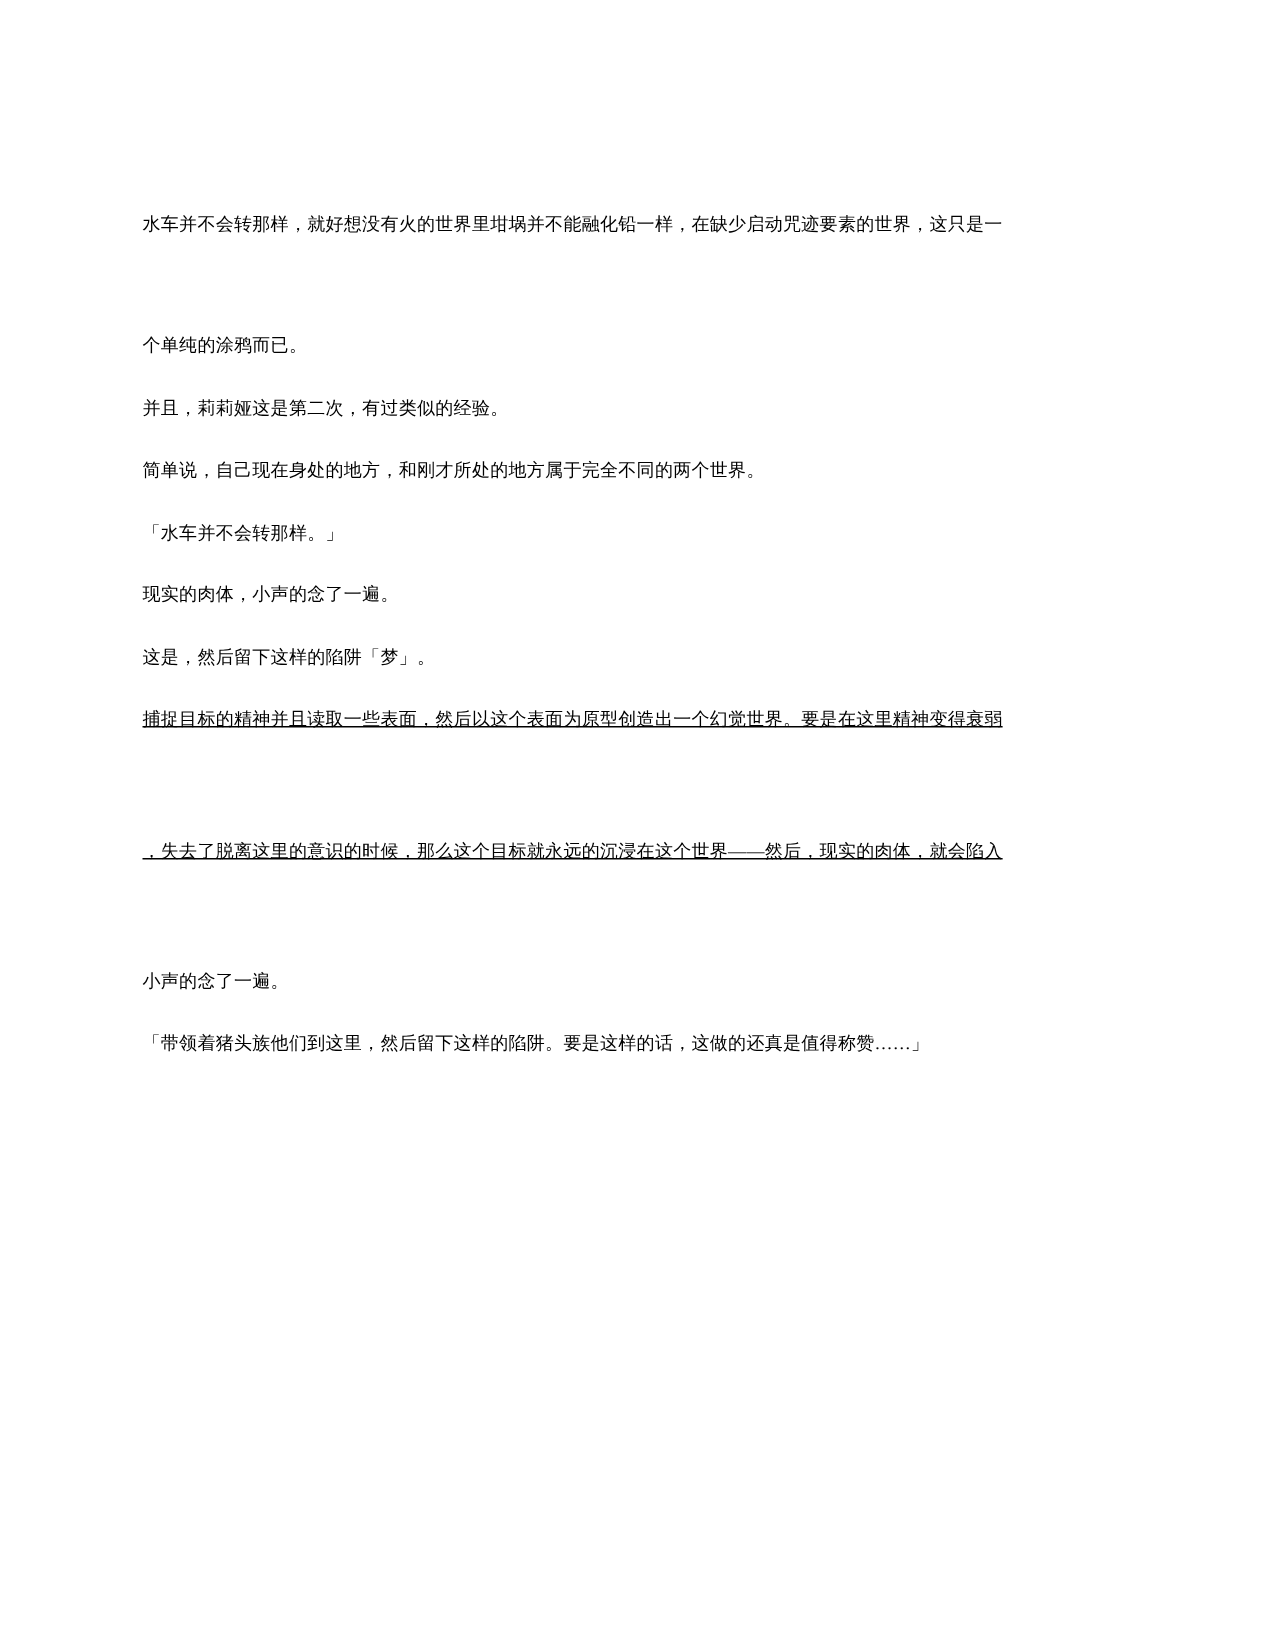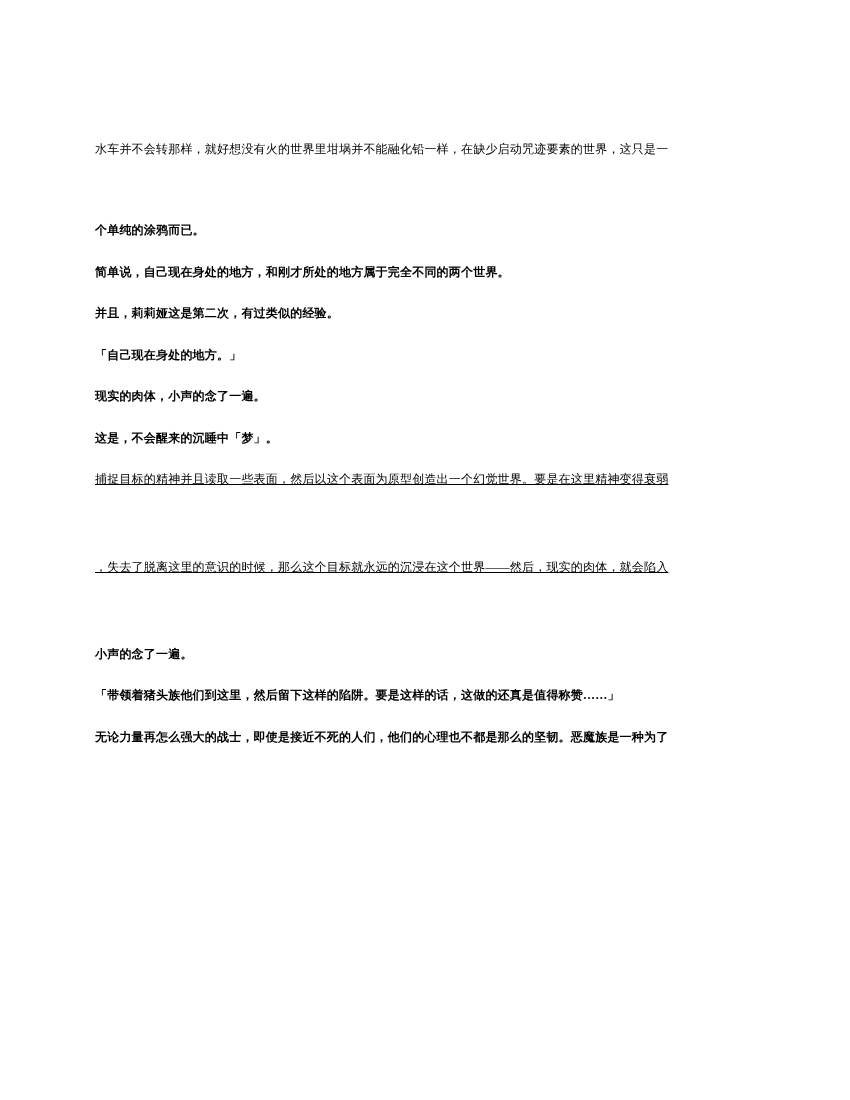--- a/index.html
+++ b/index.html
@@ -36,34 +36,32 @@
   
   .gap-lg {
     margin-bottom: 62px;
   }
   .gap-xl {
     margin-bottom: 68px;
     text-decoration: underline;
   }
   .gap-md {
     margin-bottom: 22px;
-    font-weight: bold;
   }
 </style>
 </head>
 <body>
 
 <div class="page">
   <div class="doc-body">
     <p class="para gap-lg">水车并不会转那样，就好想没有火的世界里坩埚并不能融化铅一样，在缺少启动咒迹要素的世界，这只是一</p>
     <p class="para gap-md">个单纯的涂鸦而已。</p>
+    <p class="para gap-md">并且，莉莉娅这是第二次，有过类似的经验。</p>
     <p class="para gap-md">简单说，自己现在身处的地方，和刚才所处的地方属于完全不同的两个世界。</p>
-    <p class="para gap-md">并且，莉莉娅这是第二次，有过类似的经验。</p>
-    <p class="para gap-md">「自己现在身处的地方。」</p>
+    <p class="para gap-md">「水车并不会转那样。」</p>
     <p class="para gap-md">现实的肉体，小声的念了一遍。</p>
-    <p class="para gap-md">这是，不会醒来的沉睡中「梦」。</p>
+    <p class="para gap-md">这是，然后留下这样的陷阱「梦」。</p>
     <p class="para gap-xl">捕捉目标的精神并且读取一些表面，然后以这个表面为原型创造出一个幻觉世界。要是在这里精神变得衰弱</p>
     <p class="para gap-xl">，失去了脱离这里的意识的时候，那么这个目标就永远的沉浸在这个世界——然后，现实的肉体，就会陷入</p>
     <p class="para gap-md">小声的念了一遍。</p>
     <p class="para gap-md">「带领着猪头族他们到这里，然后留下这样的陷阱。要是这样的话，这做的还真是值得称赞……」</p>
-    <p class="para gap-md">无论力量再怎么强大的战士，即使是接近不死的人们，他们的心理也不都是那么的坚韧。恶魔族是一种为了</p>
   </div>
 </div>
 
 </body></html>

